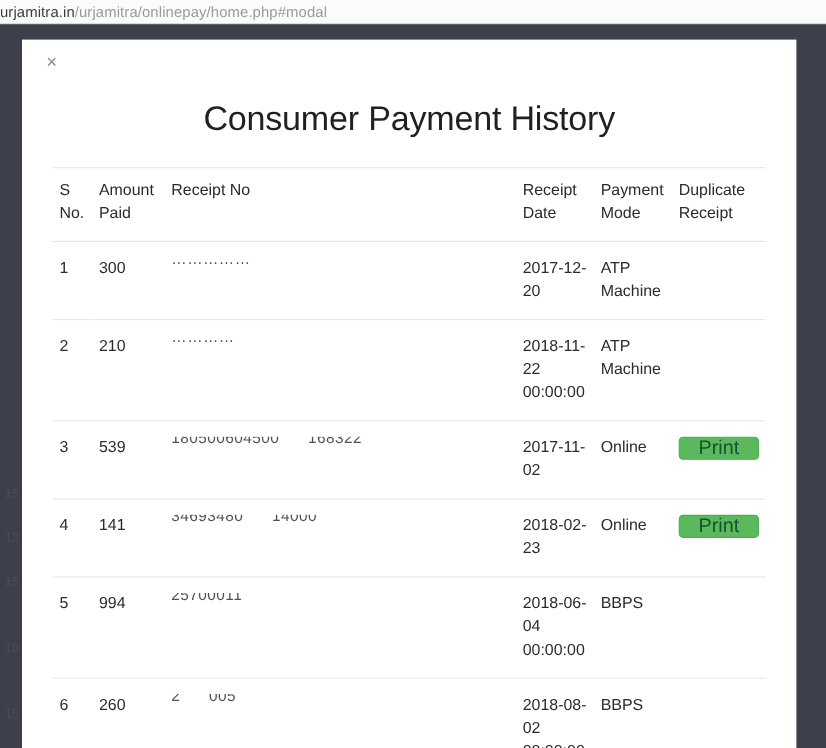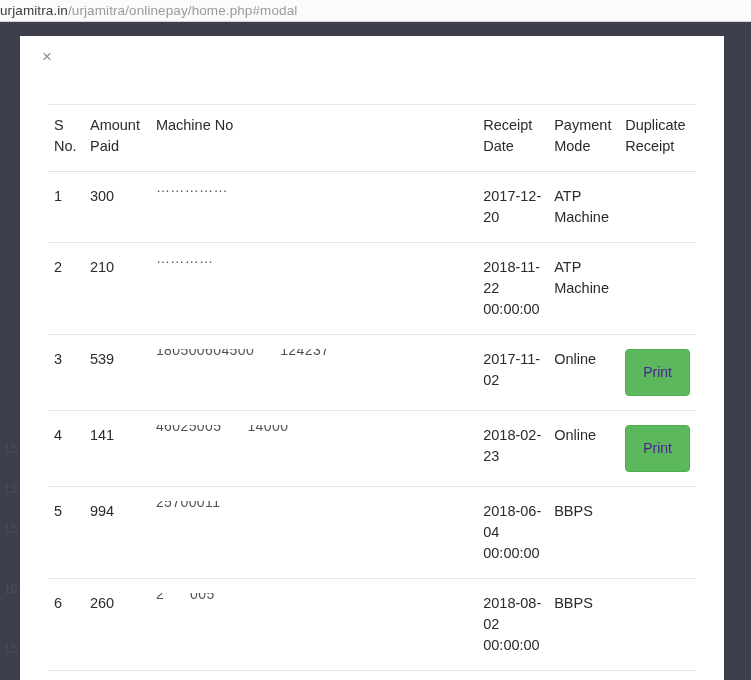--- a/index.html
+++ b/index.html
@@ -143,24 +143,24 @@
     display: inline-block;
     margin-left: 26px;
   }
 
   
   .btn-print {
     display: inline-block;
     background: #5cb85c;
     border: 1px solid #4cae4c;
     border-radius: 4px;
-    color: #4c1d95;
-    font-size: 14px;
-    font-family: "Liberation Sans", sans-serif;
-    padding: 14px 17px;
+    color: #14532d;
+    font-size: 18px;
+    font-family: "Liberation Sans", sans-serif;
+    padding: 1px 17px;
     cursor: pointer;
     line-height: 17px;
   }
 </style>
 </head>
 <body>
 
 <div id="browser-bar">
   <div id="url-text"><span class="dom">urjamitra.in</span><span>/urjamitra/onlinepay/home.php#modal</span></div>
 </div>
@@ -174,28 +174,29 @@
       <div class="bg-num" style="top: 620px;">15</div>
     </div>
 </div>
 
 <div id="modal">
 
   <div id="modal-header">
     <button id="close-btn">×</button>
   </div>
 
+  <h1 id="modal-title">Consumer Payment History</h1>
 
   <div id="table-wrap">
     <table id="history-table">
       <thead>
         <tr>
           <th class="col-sno">S No.</th>
           <th class="col-amt">Amount Paid</th>
-          <th class="col-rcpt">Machine No</th>
+          <th class="col-rcpt">Receipt No</th>
           <th class="col-date">Receipt Date</th>
           <th class="col-mode">Payment Mode</th>
           <th class="col-dup">Duplicate Receipt</th>
         </tr>
       </thead>
       <tbody id="table-body">
           <tr>
             <td class="col-sno">1</td>
             <td class="col-amt">300</td>
             <td class="col-rcpt"><span class="redacted"><span>……………</span></span></td>
@@ -207,29 +208,29 @@
             <td class="col-sno">2</td>
             <td class="col-amt">210</td>
             <td class="col-rcpt"><span class="redacted"><span>…………</span></span></td>
             <td class="col-date">2018-11-22 00:00:00</td>
             <td class="col-mode">ATP Machine</td>
             <td class="col-dup"></td>
           </tr>
           <tr>
             <td class="col-sno">3</td>
             <td class="col-amt">539</td>
-            <td class="col-rcpt"><span class="redacted"><span>180500604500</span></span><span class="redacted redacted-tail"><span>124237</span></span></td>
+            <td class="col-rcpt"><span class="redacted"><span>180500604500</span></span><span class="redacted redacted-tail"><span>168322</span></span></td>
             <td class="col-date">2017-11-02</td>
             <td class="col-mode">Online</td>
             <td class="col-dup"><button class="btn-print">Print</button></td>
           </tr>
           <tr>
             <td class="col-sno">4</td>
             <td class="col-amt">141</td>
-            <td class="col-rcpt"><span class="redacted"><span>46025005</span></span><span class="redacted redacted-tail"><span>14000</span></span></td>
+            <td class="col-rcpt"><span class="redacted"><span>34693480</span></span><span class="redacted redacted-tail"><span>14000</span></span></td>
             <td class="col-date">2018-02-23</td>
             <td class="col-mode">Online</td>
             <td class="col-dup"><button class="btn-print">Print</button></td>
           </tr>
           <tr>
             <td class="col-sno">5</td>
             <td class="col-amt">994</td>
             <td class="col-rcpt"><span class="redacted"><span>25700011</span></span></td>
             <td class="col-date">2018-06-04 00:00:00</td>
             <td class="col-mode">BBPS</td>

